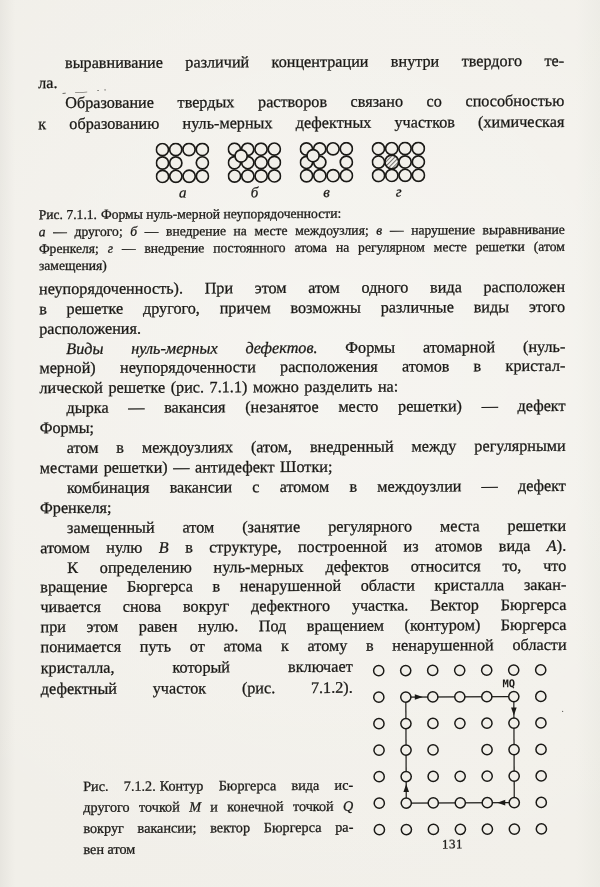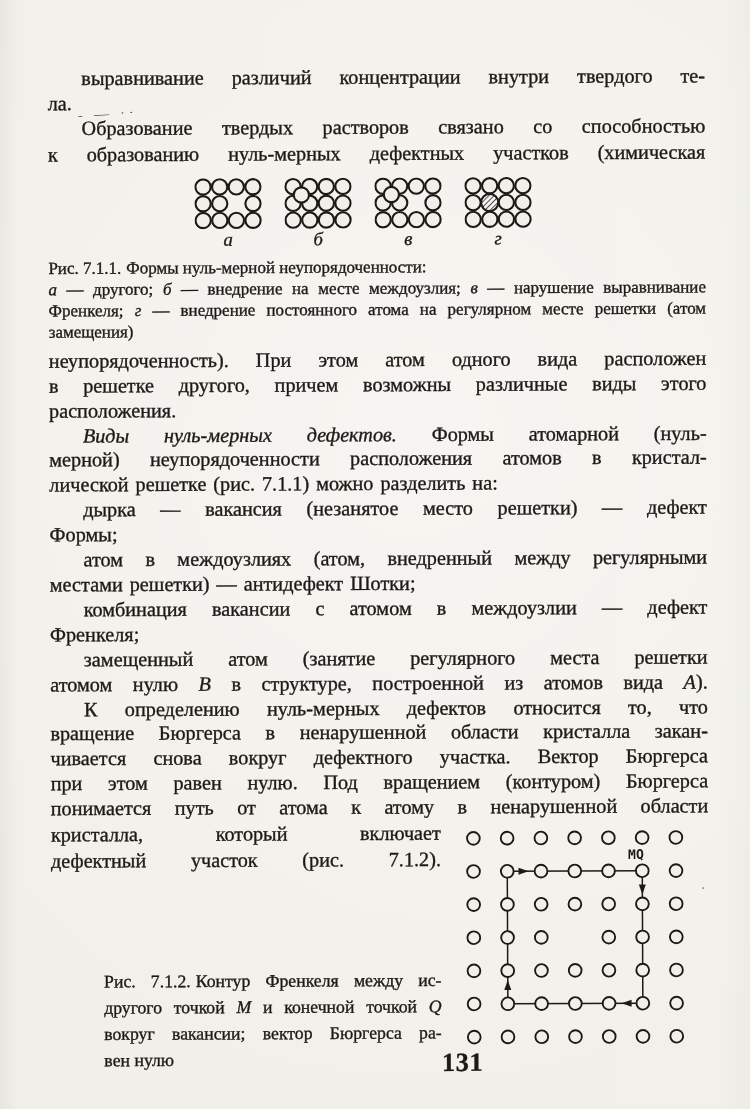--- a/index.html
+++ b/index.html
@@ -31,22 +31,22 @@
   .cap1 .tline.last{text-align-last:left;}
   .tworow{display:flex;}
   .leftcol{width:312px;}
   .leftcol .body{line-height:21.2px;}
   .spacer{height:76px;}
   .cap2{font-size:14.2px;line-height:21px;width:270px;margin-left:42px;}
   .cap2 .tline{text-align:justify;text-align-last:justify;}
   .cap2 .tline.last{text-align-last:left;}
   .rightcol{flex:1;}
   .fig2holder{margin-left:14px;margin-top:2px;}
-  .pagenum{margin-top:-10px;text-align:left;padding-right:16px;
-           font-size:21px;font-weight:700;letter-spacing:.5px;}
+  .pagenum{margin-top:-10px;text-align:center;padding-right:16px;
+           font-size:13px;font-weight:400;letter-spacing:.5px;}
   .marks{position:absolute;top:31px;left:24px;font-size:12px;color:#43423e;
          letter-spacing:3px;transform:rotate(-3deg) scaleY(.75);-webkit-text-stroke:0;}
   .dot{position:absolute;top:655px;left:520px;font-size:10px;color:#55534e;-webkit-text-stroke:0;}
 </style>
 </head>
 <body>
 
 <div class="page">
   <div class="tilt">
     <div class="marks">-  — ··</div>
@@ -165,24 +165,24 @@
       </div>
 
     <div class="tworow">
       <div class="leftcol">
         <div id="body3" class="body">
             <div class="tline"><span>кристалла, который включает</span></div>
             <div class="tline"><span>дефектный участок (рис. 7.1.2).</span></div>
           </div>
         <div class="spacer"></div>
         <div id="cap2" class="cap2">
-            <div class="tline"><span class="b">Рис. 7.1.2.</span><span>Контур Френкеля между ис-</span></div>
+            <div class="tline"><span class="b">Рис. 7.1.2.</span><span>Контур Бюргерса вида ис-</span></div>
             <div class="tline"><span>другого точкой </span><span class="i">М</span><span> и конечной точкой </span><span class="i">Q</span></div>
             <div class="tline"><span>вокруг вакансии; вектор Бюргерса ра-</span></div>
-            <div class="tline last"><span>вен нулю</span></div>
+            <div class="tline last"><span>вен атом</span></div>
           </div>
       </div>
       <div class="rightcol">
         <div id="fig2" class="fig2holder"><svg viewBox="0 0 190 184" width="190" height="184">
               <line x1="39" y1="38.5" x2="147" y2="38.5" stroke="#1b1a17" stroke-width="1.2"></line>
               <line x1="147" y1="38.5" x2="147" y2="144.5" stroke="#1b1a17" stroke-width="1.2"></line>
               <line x1="39" y1="144.5" x2="147" y2="144.5" stroke="#1b1a17" stroke-width="1.2"></line>
               <line x1="39" y1="38.5" x2="39" y2="144.5" stroke="#1b1a17" stroke-width="1.2"></line>
               <circle cx="12" cy="12" r="5.1" fill="#f1efe9" stroke="#1b1a17" stroke-width="1.5"></circle>
               <circle cx="39" cy="12" r="5.1" fill="#f1efe9" stroke="#1b1a17" stroke-width="1.5"></circle>

